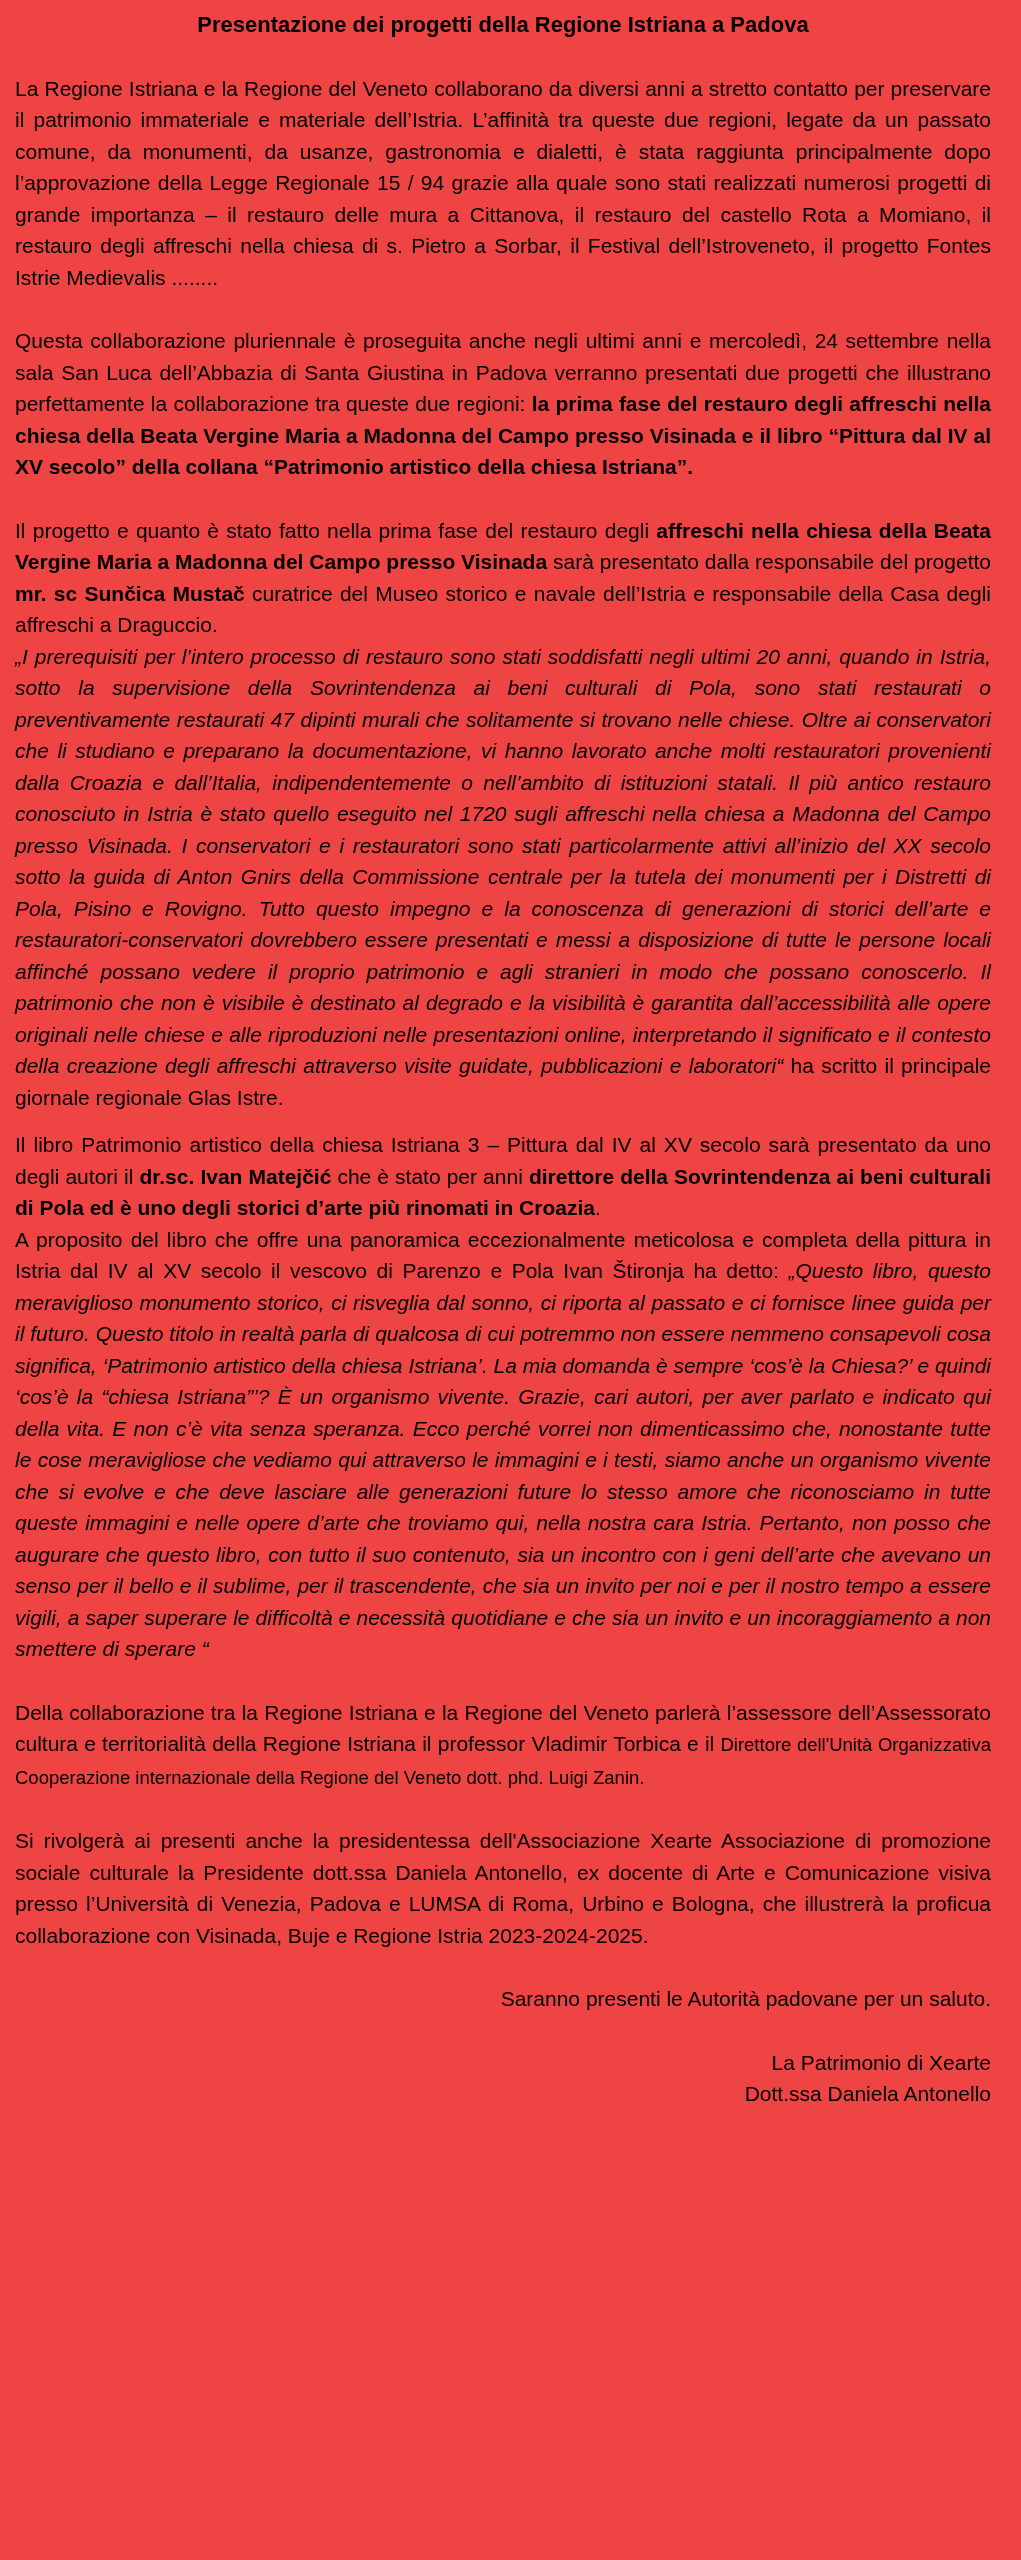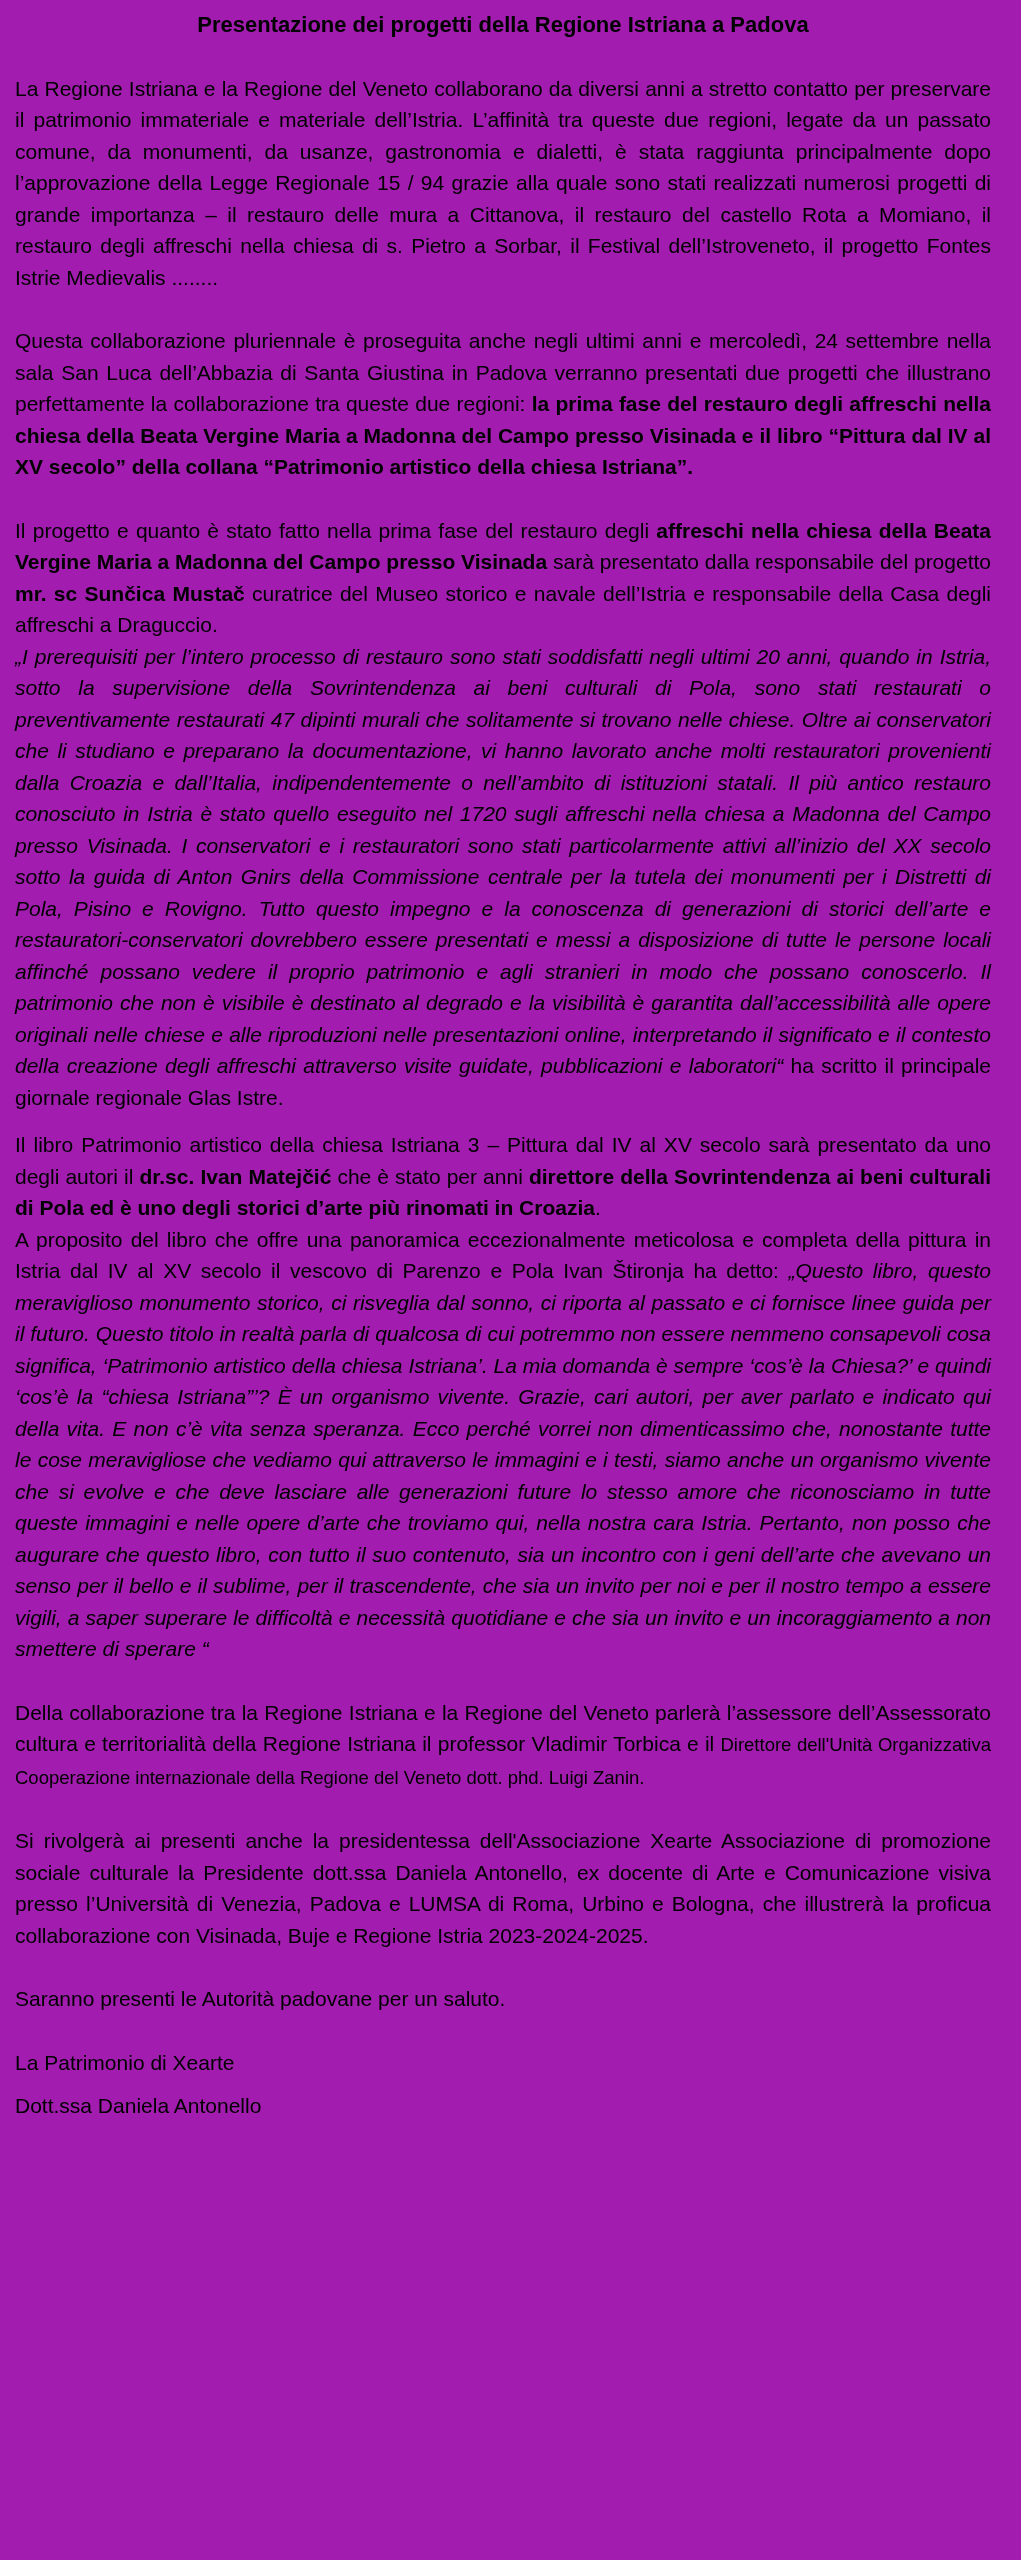--- a/index.html
+++ b/index.html
@@ -1,36 +1,36 @@
 <!DOCTYPE html>
 <html><head>
 <meta charset="utf-8">
 <style>
   html, body { margin: 0; padding: 0; background: #ffffff; }
   .page {
     width: 1021px;
     min-height: 2560px;
     box-sizing: border-box;
-    background: #a21caf;
+    background: #ef4444;
     color: #000000;
     padding: 9px 30px 40px 15px;
     font-family: "Liberation Sans", sans-serif;
     font-size: 21px;
     line-height: 31.5px;
   }
   .doc-title {
     font-size: 22px;
     line-height: 31.5px;
     font-weight: bold;
     text-align: center;
     margin: 0;
   }
   p.para { margin: 0; padding: 0; }
   .align-justify { text-align: justify; }
-  .align-left { text-align: left; }
+  .align-left { text-align: right; }
   .run { white-space: normal; }
   .b { font-weight: bold; }
   .i { font-style: italic; }
   .sm { font-size: 18.5px; }
 </style>
 </head>
 <body>
 
 <div class="page">
   <h1 class="doc-title">Presentazione dei progetti della Regione Istriana a Padova</h1>
@@ -38,15 +38,15 @@
       <p class="para align-justify" style="margin-top: 32px;"><span class="run">La Regione Istriana e la Regione del Veneto collaborano da diversi anni a stretto contatto per preservare il patrimonio immateriale e materiale dell’Istria. L’affinità tra queste due regioni, legate da un passato comune, da monumenti, da usanze, gastronomia e dialetti, è stata raggiunta principalmente dopo l’approvazione della Legge Regionale 15 / 94 grazie alla quale sono stati realizzati numerosi progetti di grande importanza – il restauro delle mura a Cittanova, il restauro del castello Rota a Momiano, il restauro degli affreschi nella chiesa di s. Pietro a Sorbar, il Festival dell’Istroveneto, il progetto Fontes Istrie Medievalis ........</span></p>
       <p class="para align-justify" style="margin-top: 32px;"><span class="run">Questa collaborazione pluriennale è proseguita anche negli ultimi anni e mercoledì, 24 settembre nella sala San Luca dell’Abbazia di Santa Giustina in Padova verranno presentati due progetti che illustrano perfettamente la collaborazione tra queste due regioni: </span><span class="run b">la prima fase del restauro degli affreschi nella chiesa della Beata Vergine Maria a Madonna del Campo presso Visinada e il libro “Pittura dal IV al XV secolo” della collana “Patrimonio artistico della chiesa Istriana”.</span></p>
       <p class="para align-justify" style="margin-top: 32px;"><span class="run">Il progetto e quanto è stato fatto nella prima fase del restauro degli </span><span class="run b">affreschi nella chiesa della Beata Vergine Maria a Madonna del Campo presso Visinada</span><span class="run"> sarà presentato dalla responsabile del progetto </span><span class="run b">mr. sc Sunčica Mustač</span><span class="run"> curatrice del Museo storico e navale dell’Istria e responsabile della Casa degli affreschi a Draguccio.</span></p>
       <p class="para align-justify" style="margin-top: 0px;"><span class="run i">„I prerequisiti per l’intero processo di restauro sono stati soddisfatti negli ultimi 20 anni, quando in Istria, sotto la supervisione della Sovrintendenza ai beni culturali di Pola, sono stati restaurati o preventivamente restaurati 47 dipinti murali che solitamente si trovano nelle chiese. Oltre ai conservatori che li studiano e preparano la documentazione, vi hanno lavorato anche molti restauratori provenienti dalla Croazia e dall’Italia, indipendentemente o nell’ambito di istituzioni statali. Il più antico restauro conosciuto in Istria è stato quello eseguito nel 1720 sugli affreschi nella chiesa a Madonna del Campo presso Visinada. I conservatori e i restauratori sono stati particolarmente attivi all’inizio del XX secolo sotto la guida di Anton Gnirs della Commissione centrale per la tutela dei monumenti per i Distretti di Pola, Pisino e Rovigno. Tutto questo impegno e la conoscenza di generazioni di storici dell’arte e restauratori-conservatori dovrebbero essere presentati e messi a disposizione di tutte le persone locali affinché possano vedere il proprio patrimonio e agli stranieri in modo che possano conoscerlo. Il patrimonio che non è visibile è destinato al degrado e la visibilità è garantita dall’accessibilità alle opere originali nelle chiese e alle riproduzioni nelle presentazioni online, interpretando il significato e il contesto della creazione degli affreschi attraverso visite guidate, pubblicazioni e laboratori“</span><span class="run"> ha scritto il principale giornale regionale Glas Istre.</span></p>
       <p class="para align-justify" style="margin-top: 16px;"><span class="run">Il libro Patrimonio artistico della chiesa Istriana 3 – Pittura dal IV al XV secolo sarà presentato da uno degli autori il </span><span class="run b">dr.sc. Ivan Matejčić</span><span class="run"> che è stato per anni </span><span class="run b">direttore della Sovrintendenza ai beni culturali di Pola ed è uno degli storici d’arte più rinomati in Croazia</span><span class="run">.</span></p>
       <p class="para align-justify" style="margin-top: 0px;"><span class="run">A proposito del libro che offre una panoramica eccezionalmente meticolosa e completa della pittura in Istria dal IV al XV secolo il vescovo di Parenzo e Pola Ivan Štironja ha detto: </span><span class="run i">„Questo libro, questo meraviglioso monumento storico, ci risveglia dal sonno, ci riporta al passato e ci fornisce linee guida per il futuro. Questo titolo in realtà parla di qualcosa di cui potremmo non essere nemmeno consapevoli cosa significa, ‘Patrimonio artistico della chiesa Istriana’. La mia domanda è sempre ‘cos’è la Chiesa?’ e quindi ‘cos’è la “chiesa Istriana”’? È un organismo vivente. Grazie, cari autori, per aver parlato e indicato qui della vita. E non c’è vita senza speranza. Ecco perché vorrei non dimenticassimo che, nonostante tutte le cose meravigliose che vediamo qui attraverso le immagini e i testi, siamo anche un organismo vivente che si evolve e che deve lasciare alle generazioni future lo stesso amore che riconosciamo in tutte queste immagini e nelle opere d’arte che troviamo qui, nella nostra cara Istria. Pertanto, non posso che augurare che questo libro, con tutto il suo contenuto, sia un incontro con i geni dell’arte che avevano un senso per il bello e il sublime, per il trascendente, che sia un invito per noi e per il nostro tempo a essere vigili, a saper superare le difficoltà e necessità quotidiane e che sia un invito e un incoraggiamento a non smettere di sperare “</span></p>
       <p class="para align-justify" style="margin-top: 32px;"><span class="run">Della collaborazione tra la Regione Istriana e la Regione del Veneto parlerà l’assessore dell’Assessorato cultura e territorialità della Regione Istriana il professor Vladimir Torbica e il </span><span class="run sm">Direttore dell'Unità Organizzativa Cooperazione internazionale della Regione del Veneto dott. phd. Luigi Zanin.</span></p>
       <p class="para align-justify" style="margin-top: 32px;"><span class="run">Si rivolgerà ai presenti anche la presidentessa dell'Associazione Xearte Associazione di promozione sociale culturale la Presidente dott.ssa Daniela Antonello, ex docente di Arte e Comunicazione visiva presso l’Università di Venezia, Padova e LUMSA di Roma, Urbino e Bologna, che illustrerà la proficua collaborazione con Visinada, Buje e Regione Istria 2023-2024-2025.</span></p>
       <p class="para align-left" style="margin-top: 32px;"><span class="run">Saranno presenti le Autorità padovane per un saluto.</span></p>
       <p class="para align-left" style="margin-top: 32px;"><span class="run">La Patrimonio di Xearte</span></p>
-      <p class="para align-left" style="margin-top: 12px;"><span class="run">Dott.ssa Daniela Antonello</span></p>
+      <p class="para align-left" style="margin-top: 0px;"><span class="run">Dott.ssa Daniela Antonello</span></p>
     </div>
 </div>
 
 </body></html>

